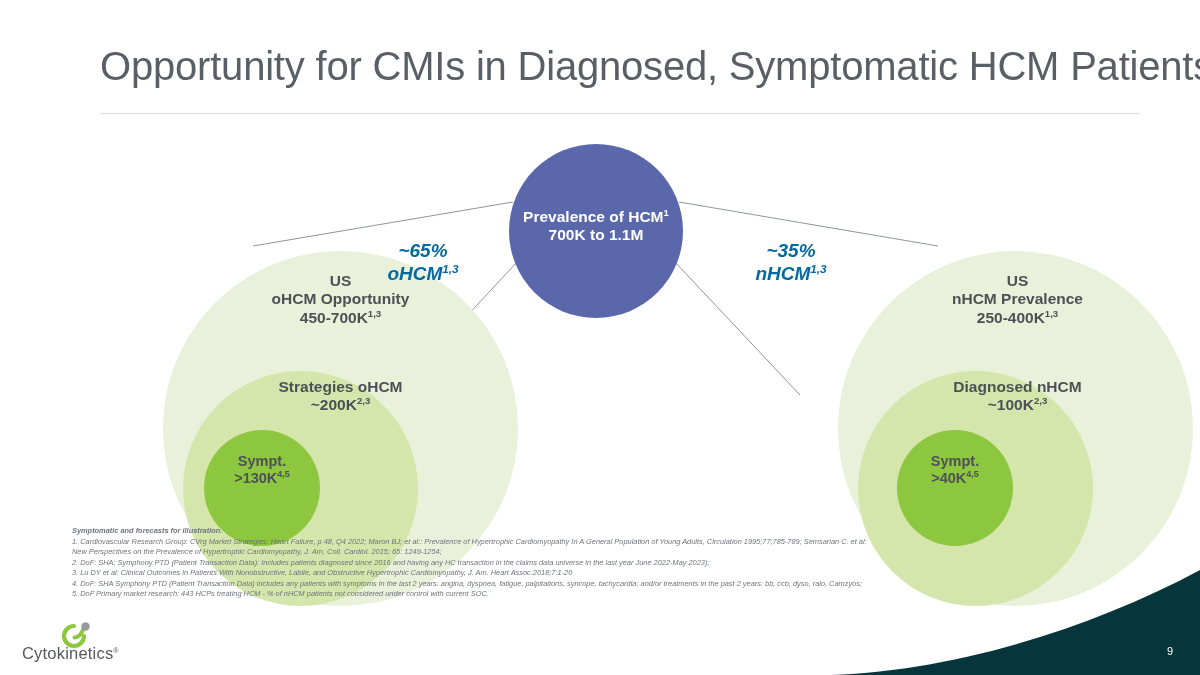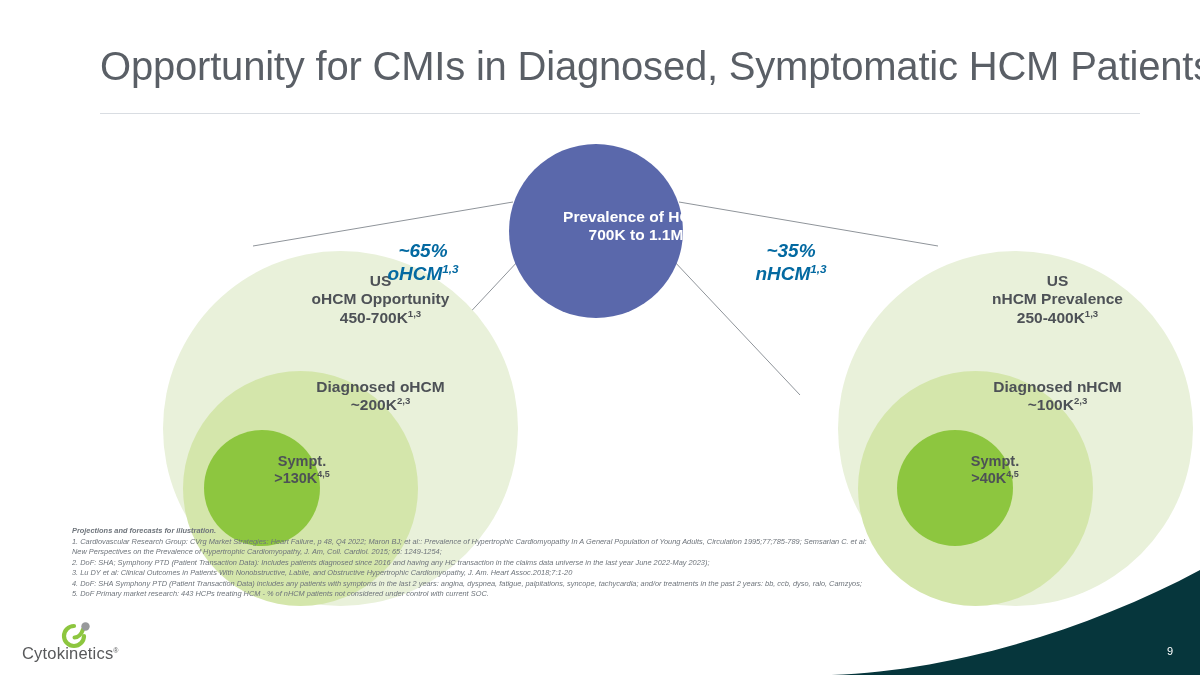--- a/index.html
+++ b/index.html
@@ -21,21 +21,21 @@
     background:#d9dde2;
   }
 
   
   .diagram{position:absolute;left:0;top:120px;width:1200px;height:410px;}
   svg.lines{position:absolute;left:0;top:0;width:1200px;height:410px;overflow:visible;}
 
   .circ{position:absolute;border-radius:50%;}
   .txt{
     position:absolute;text-align:center;line-height:1.18;
-    font-weight:bold;color:#4d5156;padding-left:40px;
+    font-weight:bold;color:#4d5156;
   }
   sup{font-size:62%;vertical-align:super;line-height:0;}
 
   
   .c-blue{
     left:509px;top:24px;width:174px;height:174px;background:#5a68ab;
   }
   .t-blue{
     left:509px;top:88px;width:174px;color:#ffffff;font-size:15.5px;
   }
@@ -107,21 +107,21 @@
     <div class="circ c-mid-l"></div>
     <div class="circ c-in-l"></div>
 
     <div class="txt t-out-l">
       <span>US</span><br>
       <span>oHCM Opportunity</span><br>
       <span>450-700K</span><sup>1,3</sup>
     </div>
 
     <div class="txt t-mid-l">
-      <span>Diagnosed oHCM</span><br>
+      <span>Strategies oHCM</span><br>
       <span>~200K</span><sup>2,3</sup>
     </div>
 
     <div class="txt t-in-l">
       <span>Sympt.</span><br>
       <span>&gt;130K</span><sup>4,5</sup>
     </div>
 
     <div class="circ c-out-r"></div>
     <div class="circ c-mid-r"></div>
@@ -153,21 +153,21 @@
       <span>~65%</span><br>
       <span>oHCM</span><sup>1,3</sup>
     </div>
     <div class="pct pct-r">
       <span>~35%</span><br>
       <span>nHCM</span><sup>1,3</sup>
     </div>
   </div>
 
   <div class="notes">
-    <p class="hdr">Projections and forecasts for illustration.</p>
+    <p class="hdr">Symptomatic and forecasts for illustration.</p>
     <p>1. Cardiovascular Research Group: CVrg Market Strategies: Heart Failure, p 48, Q4 2022; Maron BJ; et al:: Prevalence of Hypertrophic Cardiomyopathy In A General Population of Young Adults, Circulation 1995;77;785-789; Semsarian C. et al:</p>
     <p>New Perspectives on the Prevalence of Hypertrophic Cardiomyopathy, J. Am, Coll. Cardiol. 2015; 65: 1249-1254;</p>
     <p>2. DoF: SHA; Symphony PTD (Patient Transaction Data): Includes patients diagnosed since 2016 and having any HC transaction in the claims data universe in the last year June 2022-May 2023);</p>
     <p>3. Lu DY et al: Clinical Outcomes in Patients With Nonobstructive, Labile, and Obstructive Hypertrophic Cardiomyopathy, J. Am. Heart Assoc.2018;7:1-20</p>
     <p>4. DoF: SHA Symphony PTD (Patient Transaction Data) includes any patients with symptoms in the last 2 years: angina,  dyspnea, fatigue, palpitations, syncope, tachycardia; and/or treatments in the past 2 years: bb, ccb, dyso, ralo, Camzyos;</p>
     <p>5. DoF Primary market research: 443 HCPs treating HCM - % of nHCM patients not considered under control with current SOC.</p>
   </div>
 
   <div class="swoosh">
     <svg width="380" height="105" viewBox="0 0 380 105">

